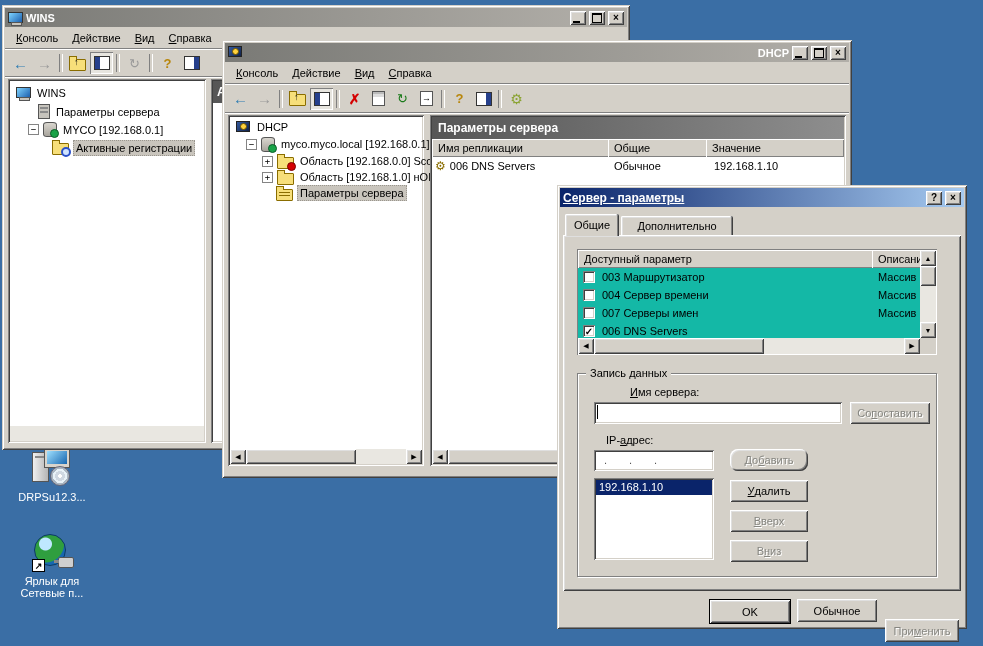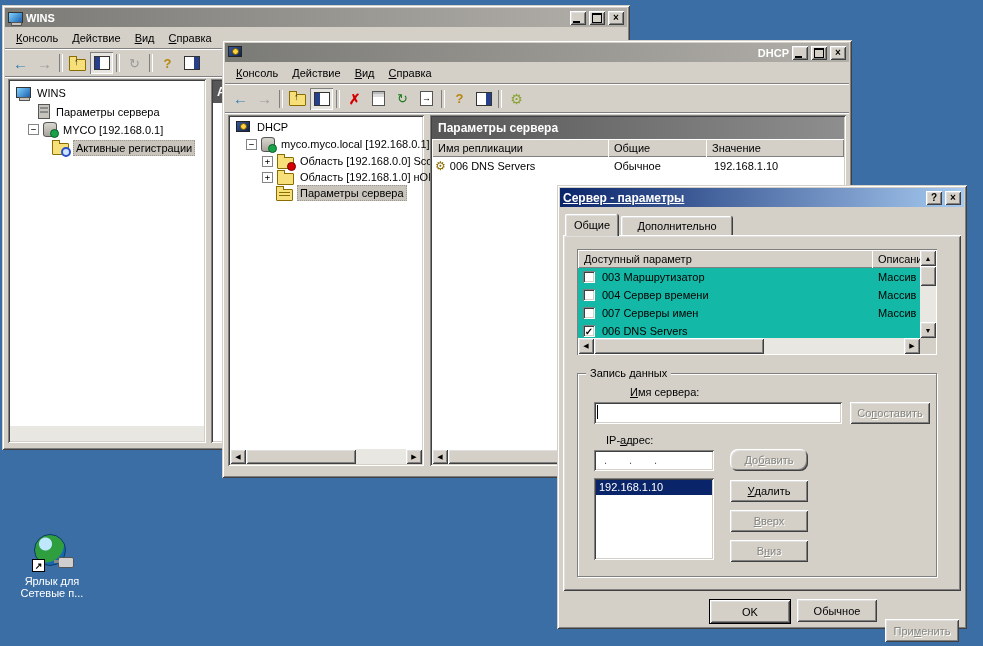--- a/index.html
+++ b/index.html
@@ -129,20 +129,28 @@
   .shortcut{position:absolute;left:2px;bottom:0px;width:11px;height:11px;background:#fff;border:1px solid #000;
     display:flex;align-items:center;justify-content:center;font-size:9px;color:#000;font-weight:bold;}
 
   u{text-decoration:underline;}
 </style>
 </head>
 <body>
 
 <div id="desktop">
 
+  <div class="dicon" style="left:6px;top:448px;">
+    <div class="art">
+      <span class="tower"></span>
+      <span class="mon"></span>
+      <span class="cd"></span>
+    </div>
+    <div>DRPSu12.3...</div>
+  </div>
 
   <div class="dicon" style="left:6px;top:532px;">
     <div class="art">
       <span class="globe"></span>
       <span class="plug"></span>
       <span class="shortcut">↗</span>
     </div>
     <div>Ярлык для</div>
     <div>Сетевые п...</div>
   </div>

